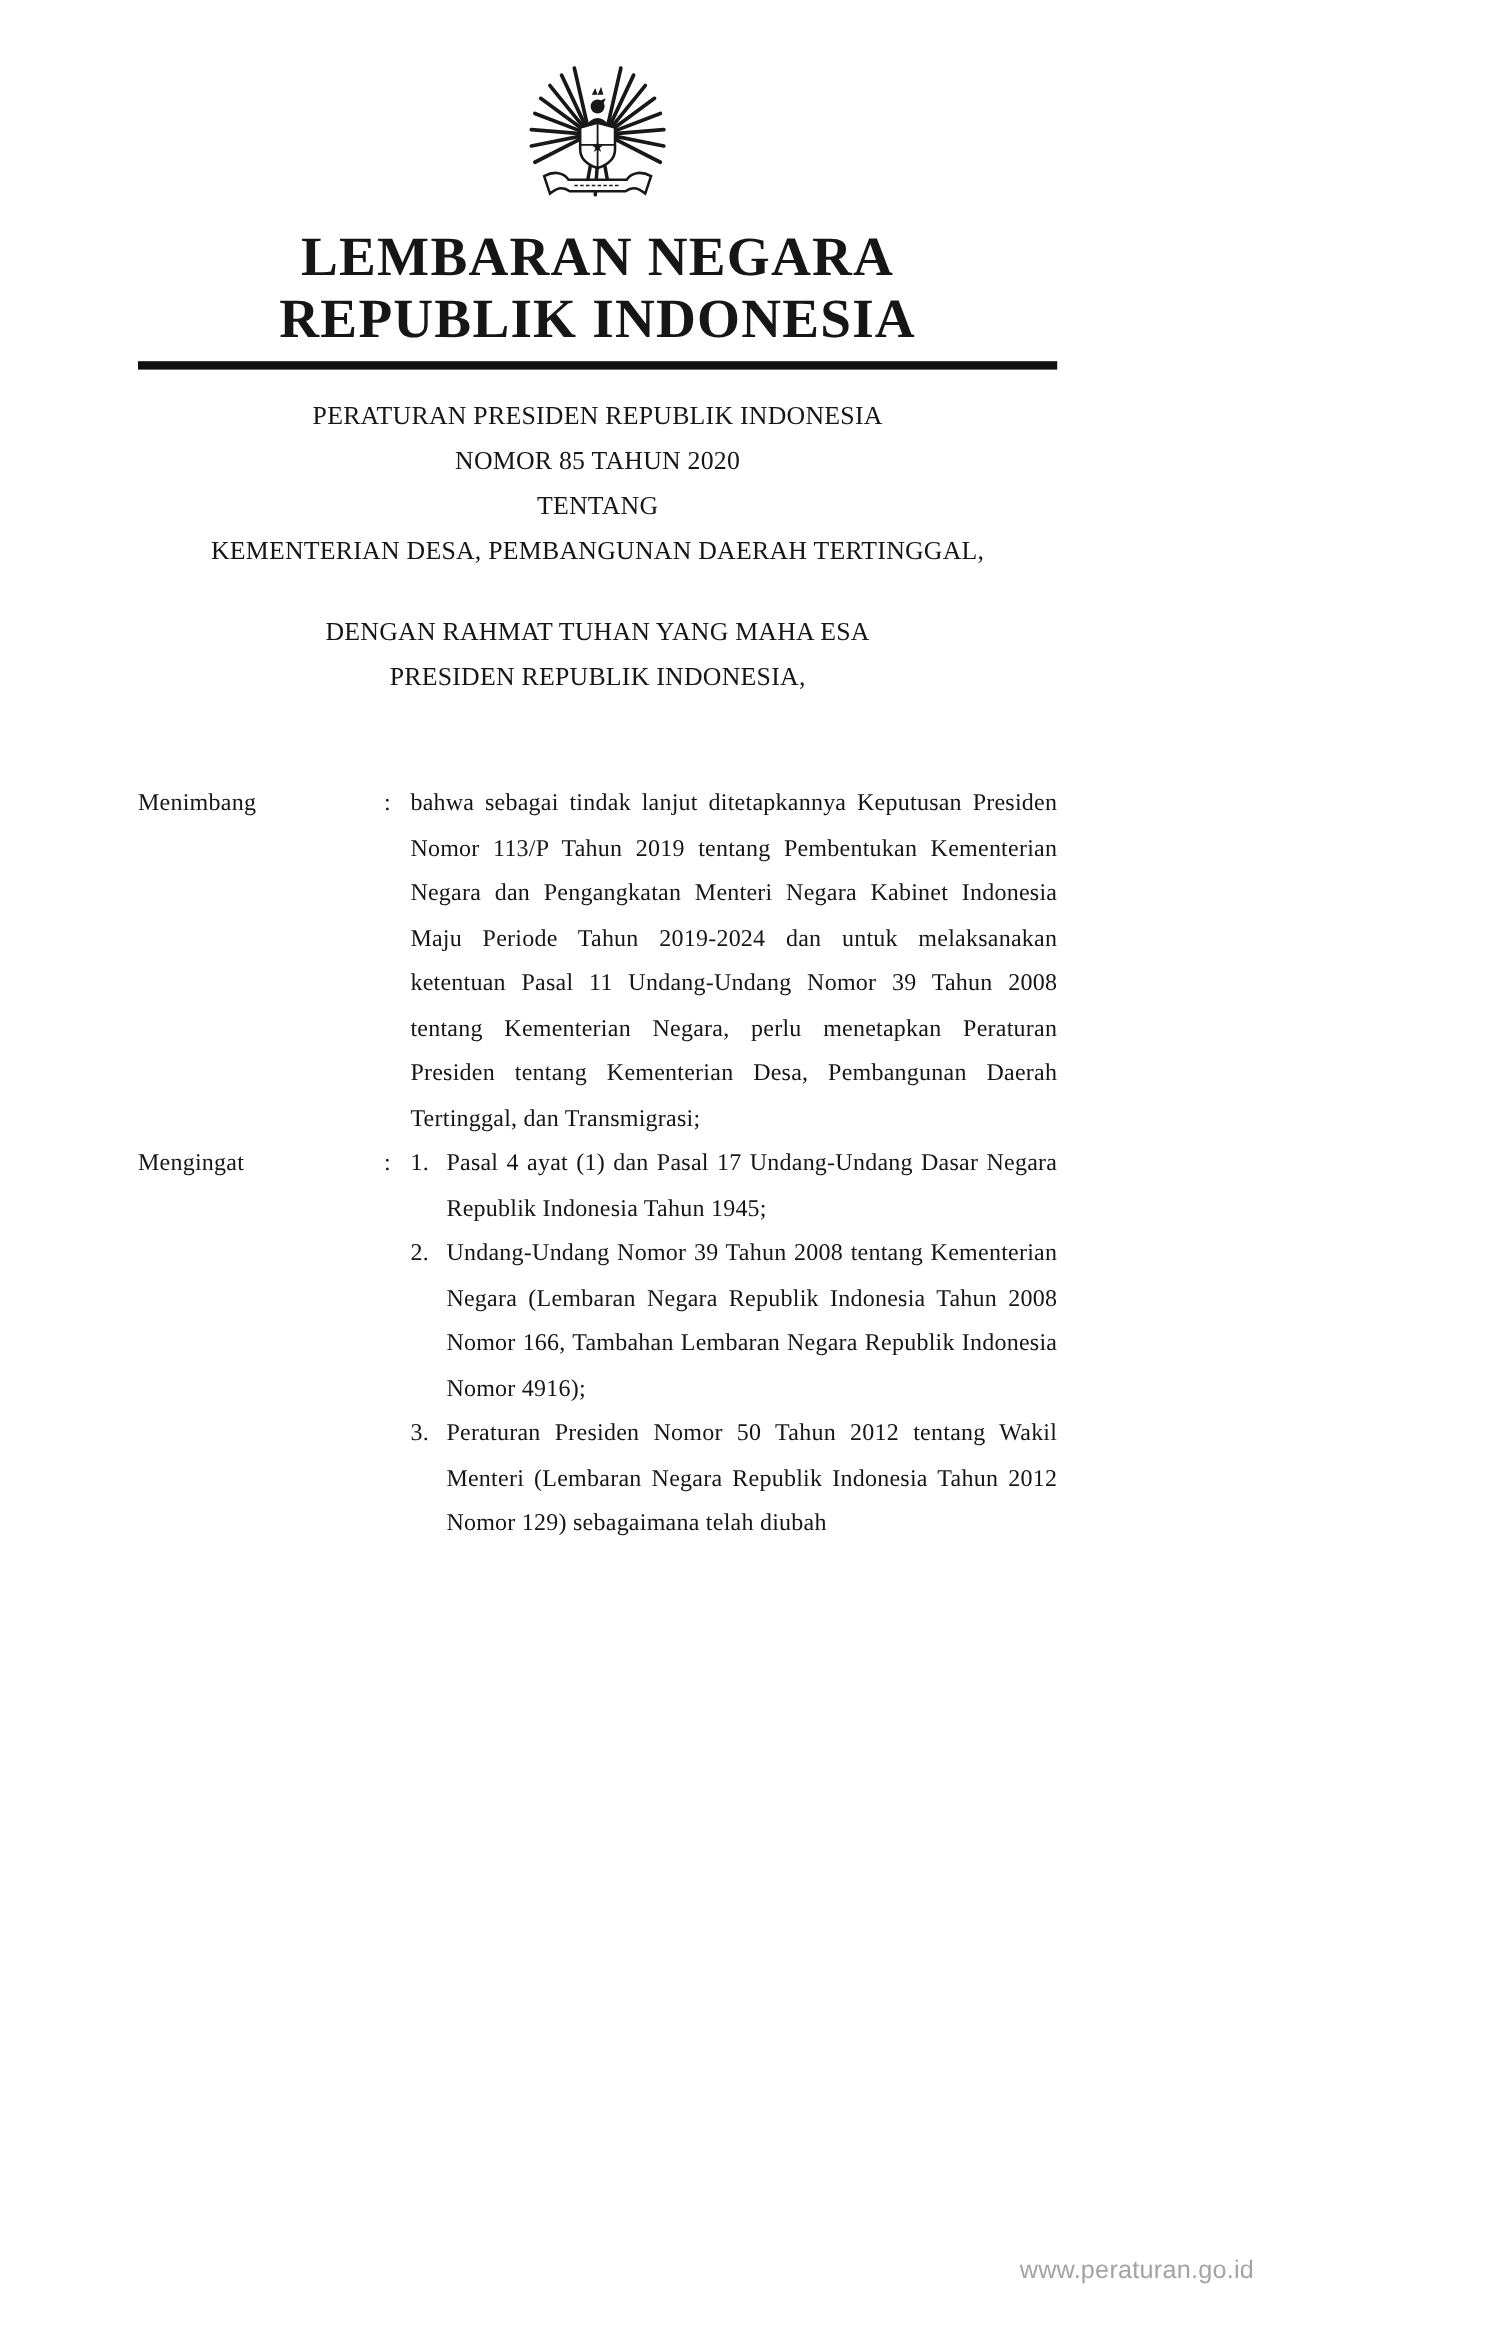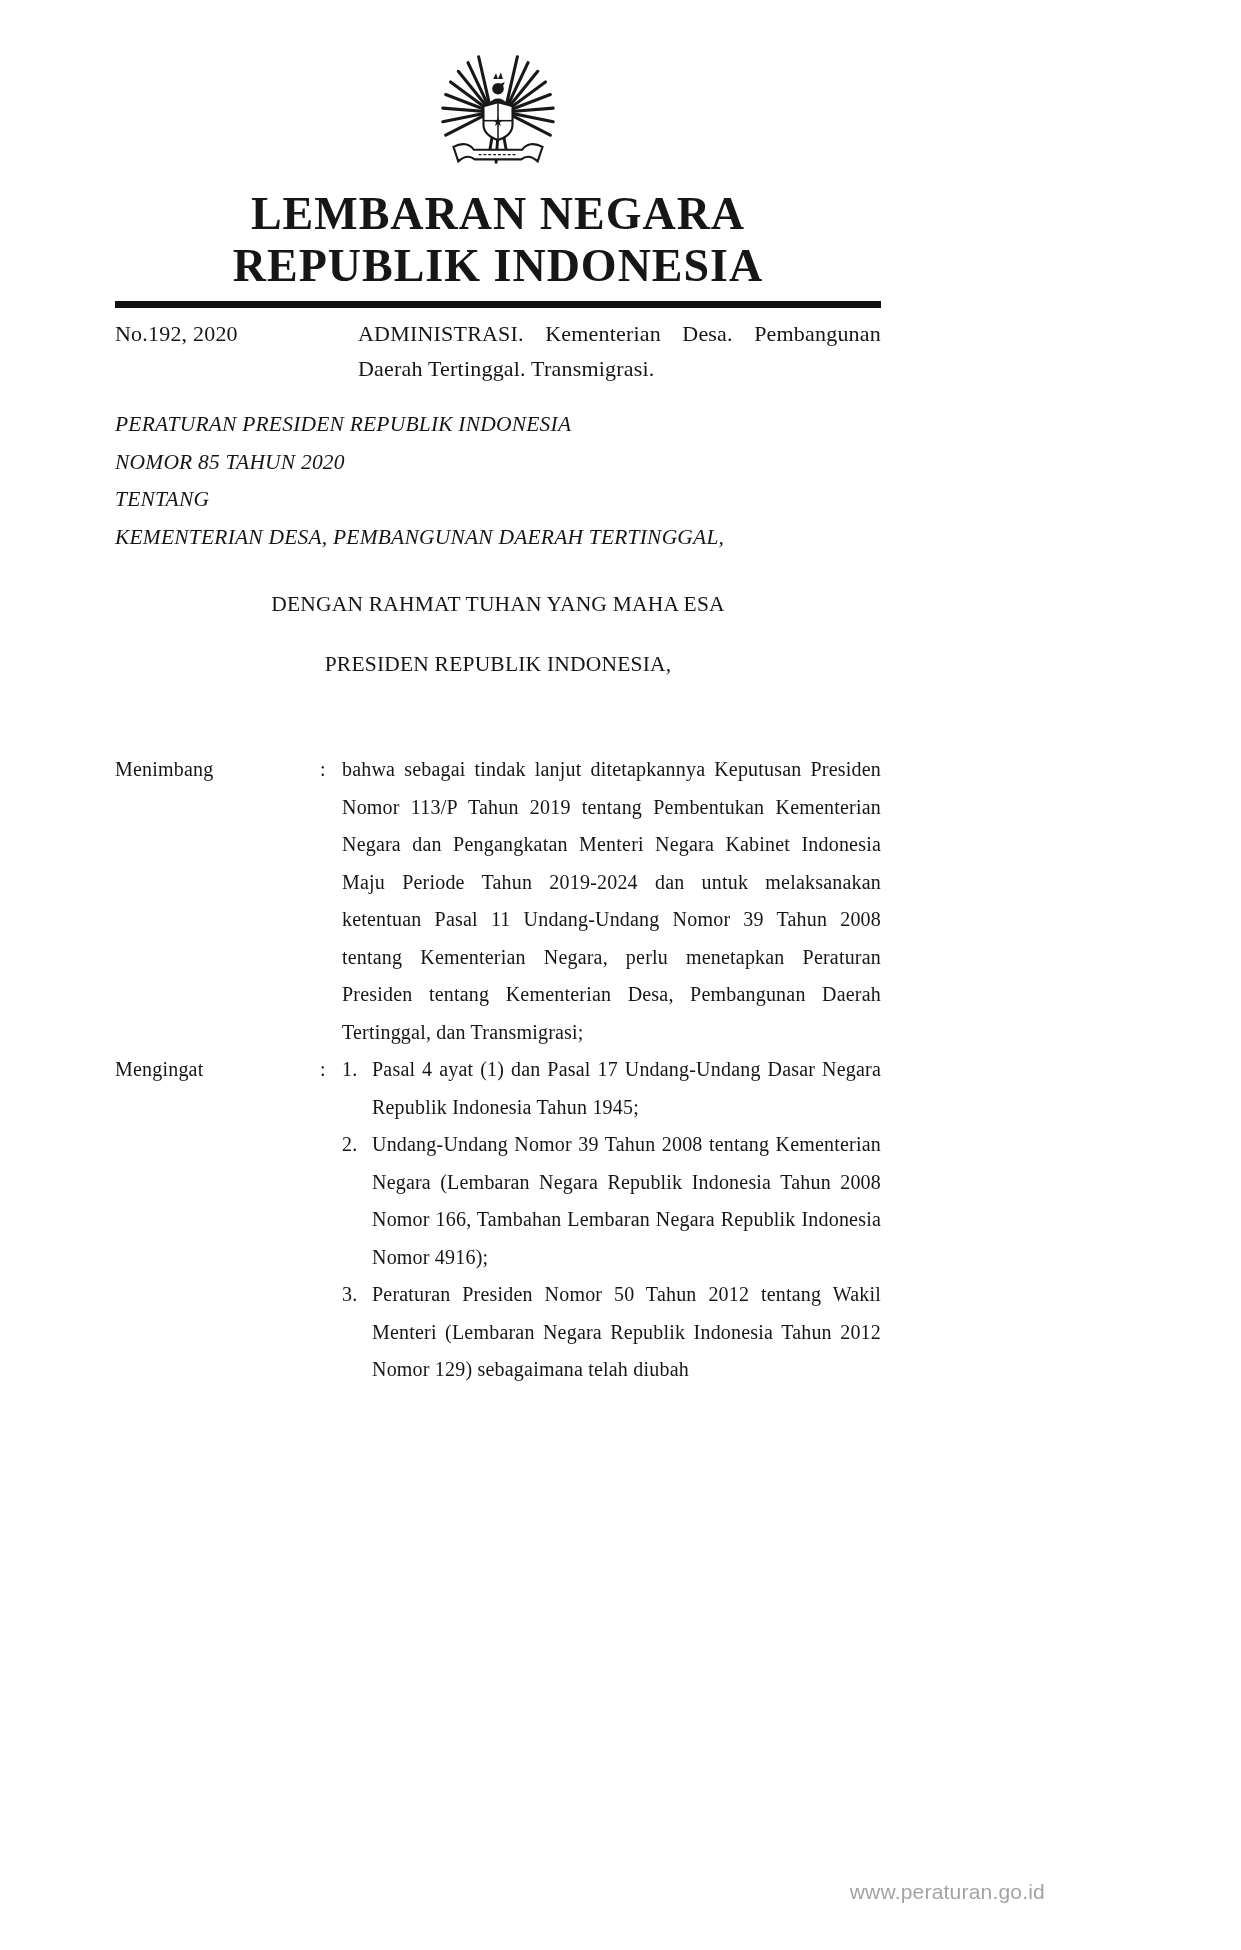--- a/index.html
+++ b/index.html
@@ -49,36 +49,34 @@
     grid-template-columns: 243px 1fr;
     margin-top: 8px;
     font-size: 22px;
     line-height: 35px;
     letter-spacing: 0.2px;
   }
   .masthead-subject { text-align: justify; }
 
   .heading-block {
     margin-top: 20px;
-    text-align: left;
+    text-align: center;
     font-size: 21.5px;
     line-height: 37.5px;
     letter-spacing: 0.2px;
-    font-style: italic;
   }
 
   .invocation {
     margin-top: 30px;
     text-align: center;
     font-size: 21.5px;
     line-height: 37.5px;
     letter-spacing: 0.2px;
   }
   .authority {
-    margin-top: 22px;
     text-align: center;
     font-size: 21.5px;
     line-height: 37.5px;
     letter-spacing: 0.2px;
   }
 
   .clause {
     display: grid;
     grid-template-columns: 205px 22px 1fr;
     font-size: 20px;
@@ -156,24 +154,20 @@
       </svg>
     </div>
 
     <div class="doc-title">
       <div>LEMBARAN NEGARA</div>
       <div>REPUBLIK INDONESIA</div>
     </div>
 
     <div class="rule"></div>
 
-    <div class="masthead">
-      <div class="masthead-number">No.192, 2020</div>
-      <div class="masthead-subject">ADMINISTRASI. Kementerian Desa. Pembangunan Daerah Tertinggal. Transmigrasi.</div>
-    </div>
 
     <div class="heading-block">
       <div>PERATURAN PRESIDEN REPUBLIK INDONESIA</div>
       <div>NOMOR 85 TAHUN 2020</div>
       <div>TENTANG</div>
       <div>KEMENTERIAN DESA, PEMBANGUNAN DAERAH TERTINGGAL,</div>
     </div>
 
     <div class="invocation">DENGAN RAHMAT TUHAN YANG MAHA ESA</div>
 

